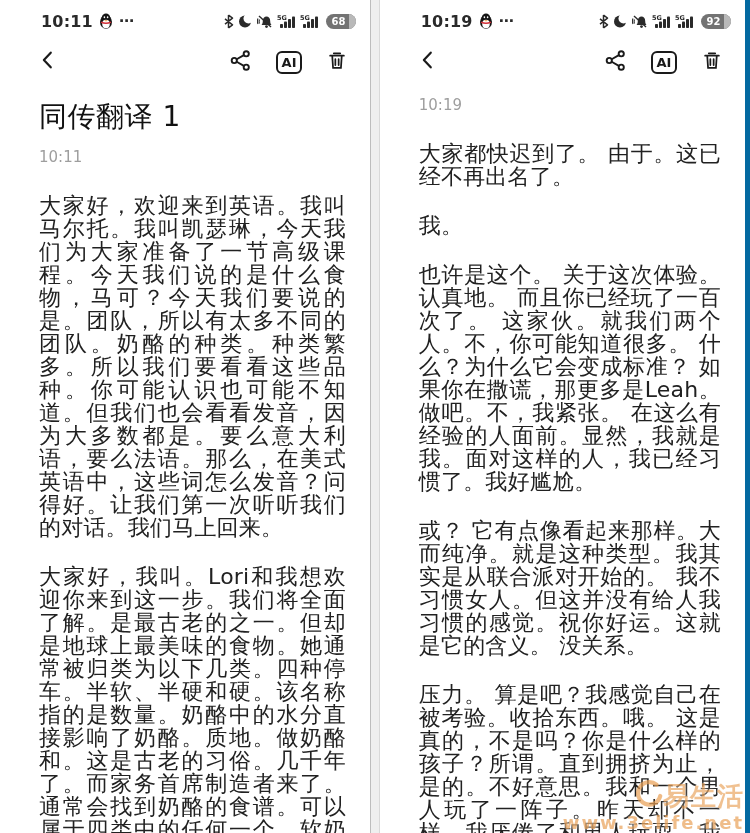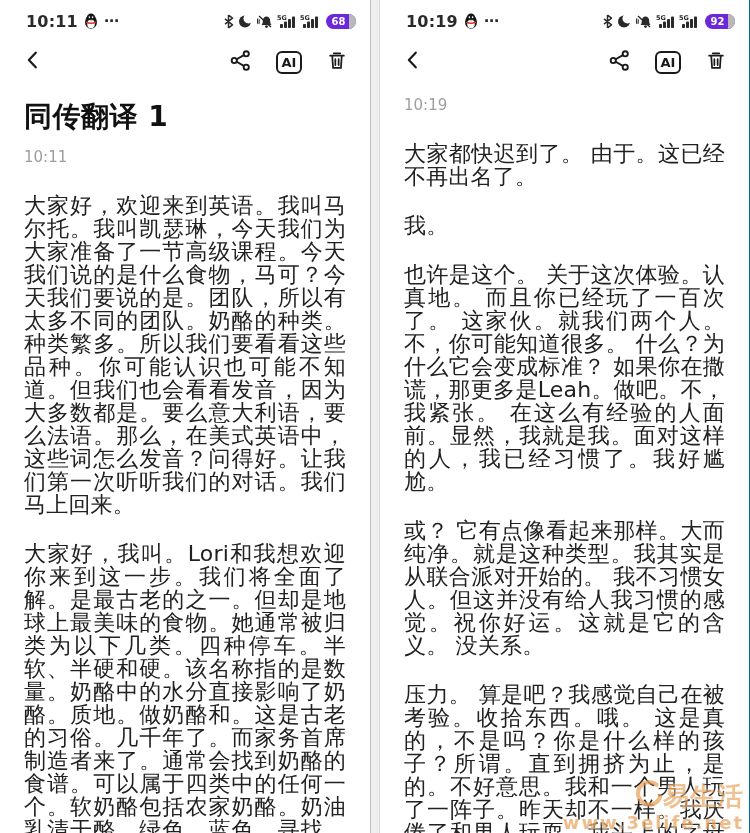--- a/index.html
+++ b/index.html
@@ -1,47 +1,47 @@
 <!DOCTYPE html>
 <html><head>
 <meta charset="utf-8">
 <style>
   * { margin:0; padding:0; box-sizing:border-box; }
   html,body { width:750px; height:833px; overflow:hidden; background:#fff;
     font-family:"DejaVu Sans","Liberation Sans",sans-serif; }
   .stage { position:relative; width:750px; height:833px; display:flex; background:#fff; }
-  .panel { width:370px; height:833px; overflow:hidden; background:#fff; position:relative; }
+  .panel { width:370px; height:833px; overflow:hidden; background:#fff; position:relative;margin-left:15px; }
   .divider { width:10px; height:833px; background:#efefef;
     border-left:1px solid #bdbdbd; border-right:1px solid #d9d9d9; }
-  .panel.right-edge { border-right:1px solid #0369a1; }
+  .panel.right-edge { border-right:5px solid #0369a1; }
 
   
   .status-bar { height:38px; display:flex; align-items:center;
     justify-content:space-between; padding:4px 14px 0 26px; color:#2a2a2a; }
   .status-left { display:flex; align-items:center; gap:6px; }
   .status-time { font-size:16px; font-weight:700; letter-spacing:.2px; }
   .more-dots { font-size:15px; font-weight:700; color:#2a2a2a; letter-spacing:1px; }
   .status-right { display:flex; align-items:center; gap:4px; }
   .sicon { display:inline-flex; align-items:center; }
   .battery { position:relative; width:30px; height:15px; border-radius:8px;
-    background:#6d28d9; color:#fff; font-size:10px; font-weight:700;
+    background:#737373; color:#fff; font-size:10px; font-weight:700;
     display:flex; align-items:center; justify-content:center; overflow:hidden; margin-left:3px; }
   .battery .cap { position:absolute; right:0; top:0; width:7px; height:15px; background:#b9b9b9; }
   .battery .num { position:relative; z-index:2; margin-right:5px; }
 
   
   .nav-bar { height:46px; display:flex; align-items:center;
     justify-content:space-between; padding:2px 22px 0 22px; }
   .nav-right { display:flex; align-items:center; gap:24px; }
   .ai-box { width:26px; height:23px; border:2px solid #1a1a1a; border-radius:6px;
     font-size:13px; font-weight:700; color:#1a1a1a; display:flex;
     align-items:center; justify-content:center; }
 
   
-  .note-title { padding:0 24px; margin-top:14px; font-size:28px; font-weight:700;
+  .note-title { padding:0 24px; margin-top:14px; font-size:28px; font-weight:400;
     color:#111; letter-spacing:.5px; }
   .note-time { padding:0 24px; margin-top:12px; font-size:15px; color:#9e9e9e; }
   .note-body { padding:0 24px; margin-top:28px; color:#212121; }
   .note-body p { font-size:22px; line-height:23px; text-align:justify;
     margin-bottom:26px; letter-spacing:.2px; }
 
   
   .watermark { position:absolute; right:6px; bottom:0; z-index:9; text-align:right;
     color:rgba(232,158,82,.85); pointer-events:none; }
   .wm-row { display:flex; align-items:center; justify-content:flex-end; gap:0;

